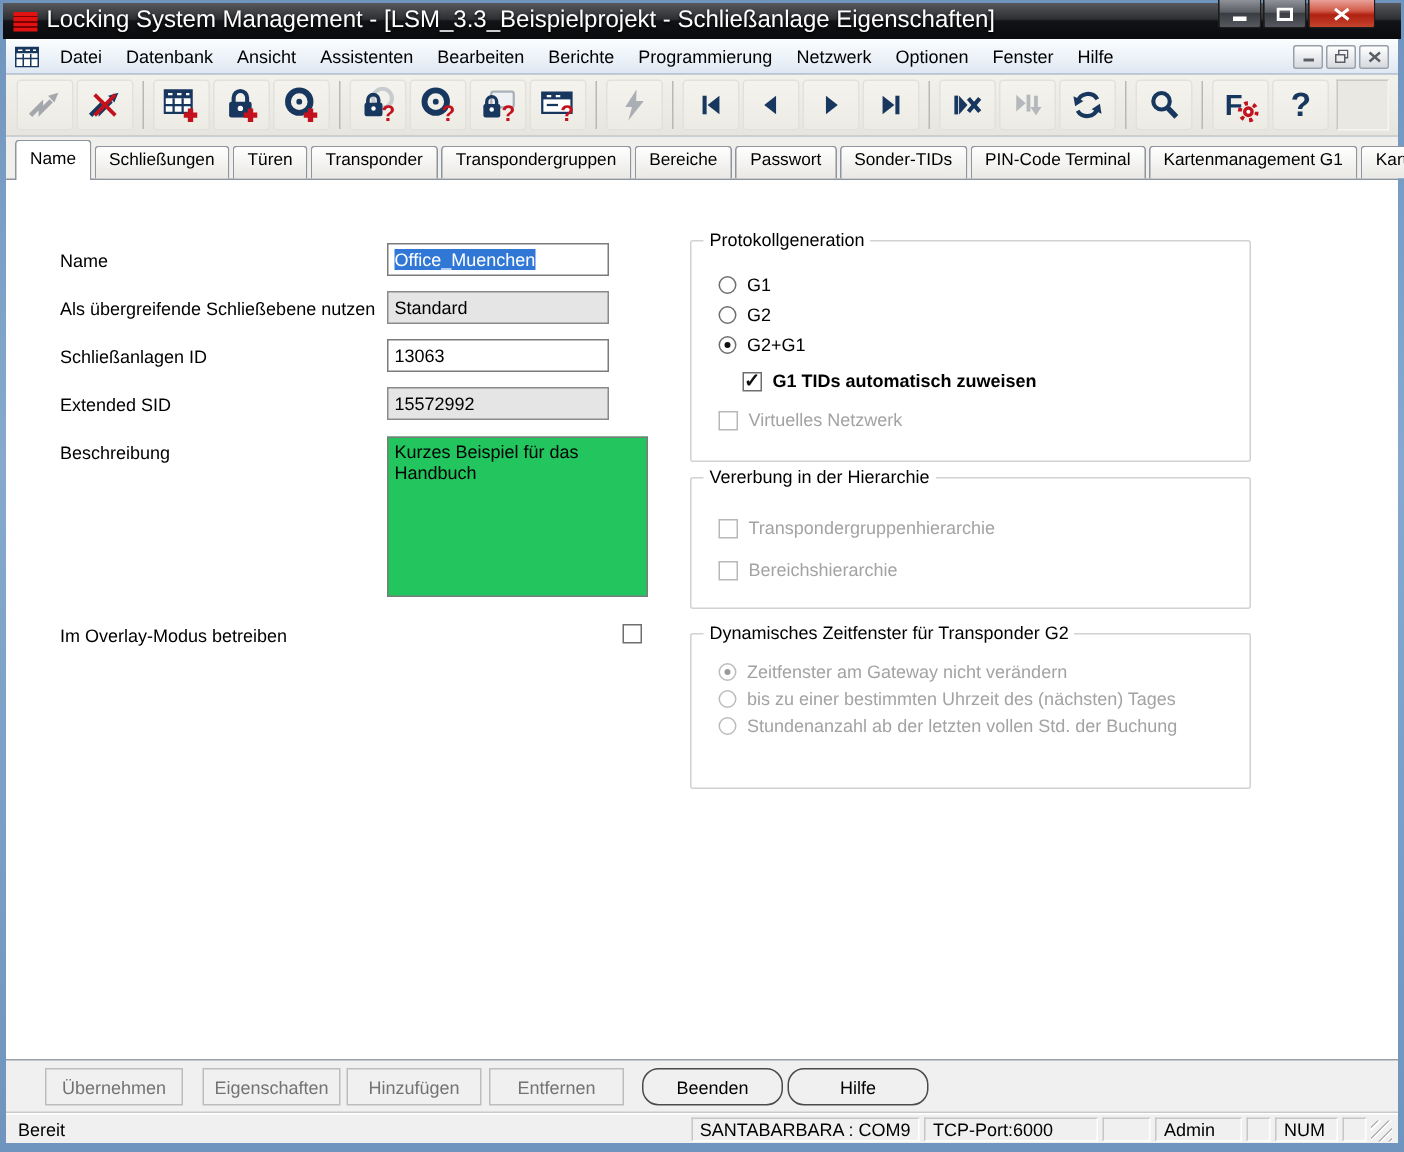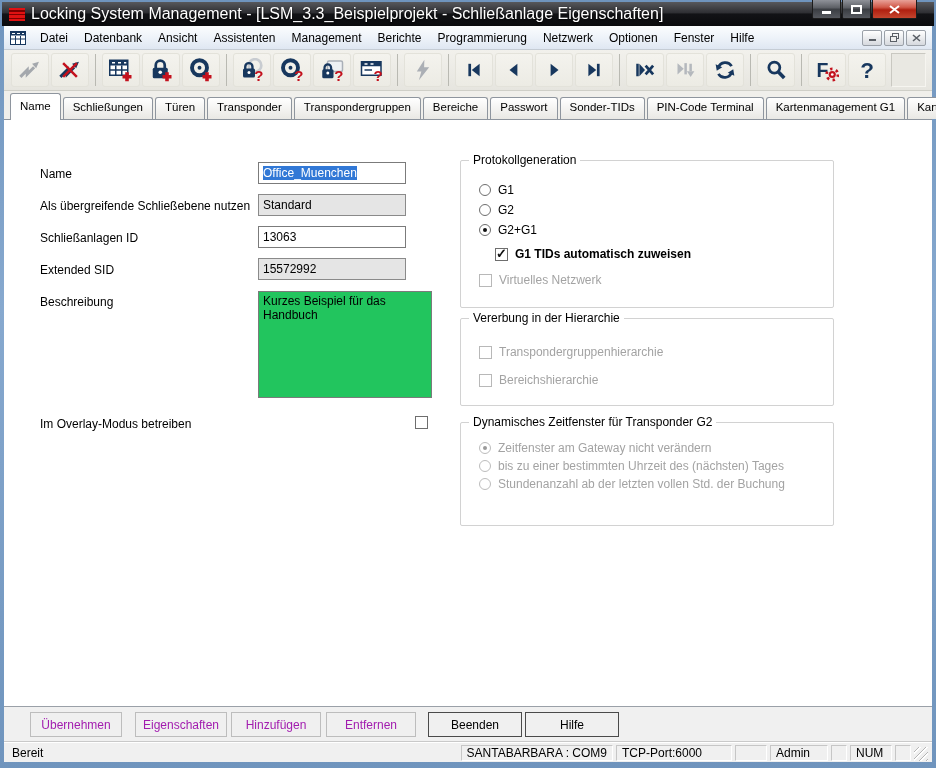--- a/index.html
+++ b/index.html
@@ -71,22 +71,22 @@
   .opt{position:absolute;display:flex;align-items:center;gap:7px;white-space:nowrap;}
   .opt.gray{color:#a3a3a3;}
   
   .group{position:absolute;left:456px;width:374px;border:1px solid #d2d2d2;border-radius:2px;}
   .group .legend{position:absolute;top:-8px;left:8px;background:#fff;padding:0 4px;white-space:nowrap;}
   
   .footer{position:absolute;left:4px;top:706px;width:928px;height:36px;background:#f0f0f0;
     border-top:1px solid #9aa0a8;}
   .fbtn{position:absolute;top:5px;height:25px;background:#f0f0f0;border:1px solid #8e8e8e;
     display:flex;align-items:center;justify-content:center;font-size:12px;}
-  .fbtn.disabled{color:#a21caf;border-color:#bdbdbd;}
-  .fbtn.enabled{border-color:#4a4a4a;color:#000;}
+  .fbtn.disabled{color:#737373;border-color:#bdbdbd;}
+  .fbtn.enabled{border-color:#4a4a4a;color:#000;border-radius:11px;}
   .mn::first-letter{text-decoration:underline;}
   
   .statusbar{position:absolute;left:4px;top:742px;width:928px;height:20px;background:#f0f0f0;
     border-top:1px solid #ffffff;box-shadow:0 -1px 0 #c9c9c9;display:flex;align-items:center;font-size:12px;}
   .sb-left{padding-left:8px;flex:0 0 auto;}
   .sb-cells{margin-left:auto;display:flex;align-items:stretch;height:16px;margin-right:4px;}
   .sb-cell{border:1px solid #c6c6c6;border-right-color:#ffffff;border-bottom-color:#ffffff;
     margin-left:3px;padding:0 5px;display:flex;align-items:center;white-space:nowrap;}
   .sb-grip{width:14px;height:14px;margin-left:3px;align-self:flex-end;
     background:repeating-linear-gradient(135deg,transparent 0 3px,#b5b5b5 3px 4px,#fff 4px 5px);}
@@ -129,21 +129,21 @@
         <rect x="0.5" y="0.5" width="15" height="13" fill="#fff" stroke="#17375e"></rect>
         <rect x="0.5" y="0.5" width="15" height="4" fill="#17375e"></rect>
         <path d="M0.5 8 H15.5 M5.5 5 V13.5 M10.5 5 V13.5" stroke="#17375e" fill="none"></path>
         <path d="M2 2.5 H5 M7 2.5 H10 M12 2.5 H14" stroke="#fff"></path>
       </svg>
   </span>
   <span class="menu-item">Datei</span>
   <span class="menu-item">Datenbank</span>
   <span class="menu-item">Ansicht</span>
   <span class="menu-item">Assistenten</span>
-  <span class="menu-item">Management</span>
+  <span class="menu-item">Bearbeiten</span>
   <span class="menu-item">Berichte</span>
   <span class="menu-item">Programmierung</span>
   <span class="menu-item">Netzwerk</span>
   <span class="menu-item">Optionen</span>
   <span class="menu-item">Fenster</span>
   <span class="menu-item">Hilfe</span>
   <span class="mdi-controls">
     <span class="mdi-btn">
         <svg width="9" height="8">
           <rect x="1" y="5" width="7" height="2" fill="#5a5f66"></rect>

